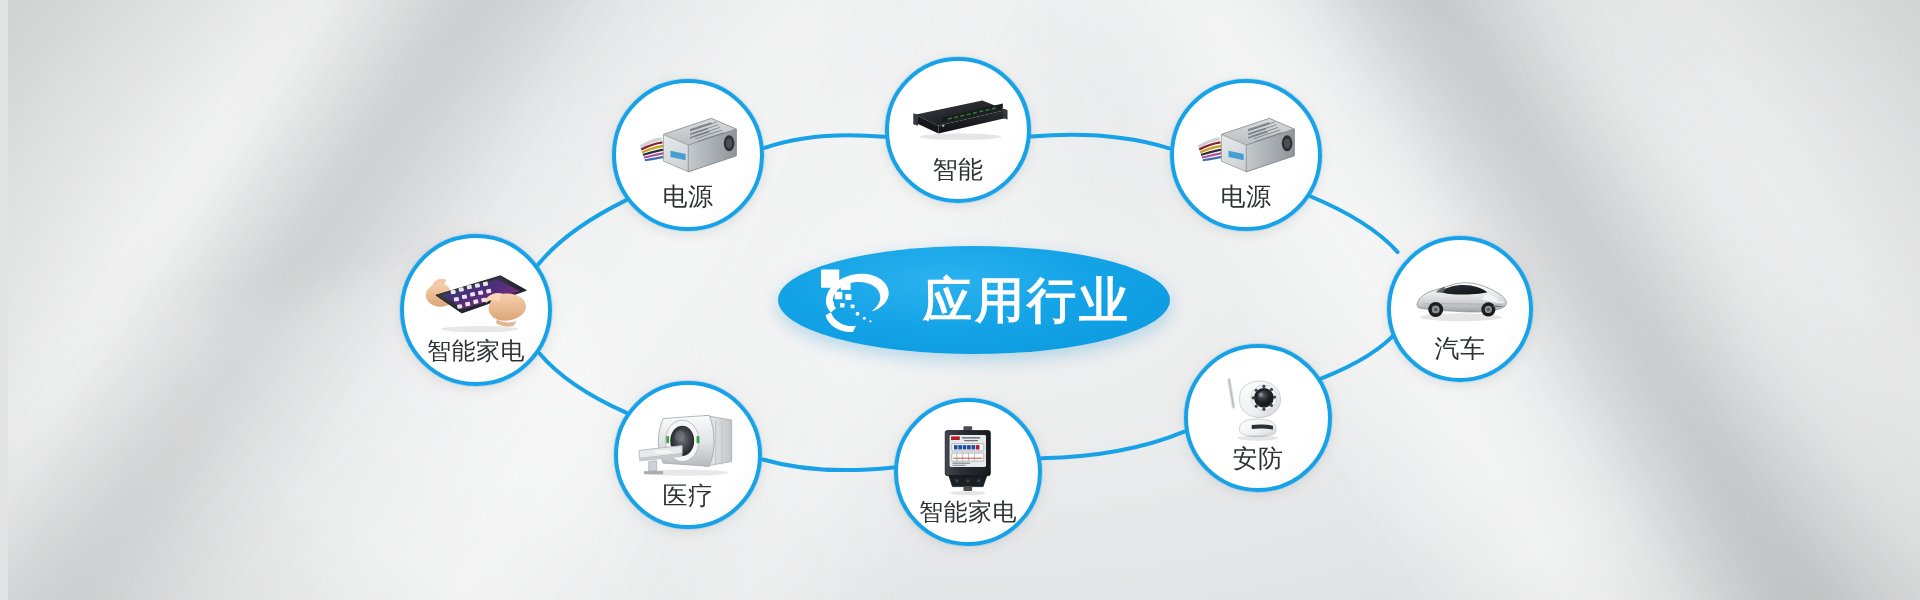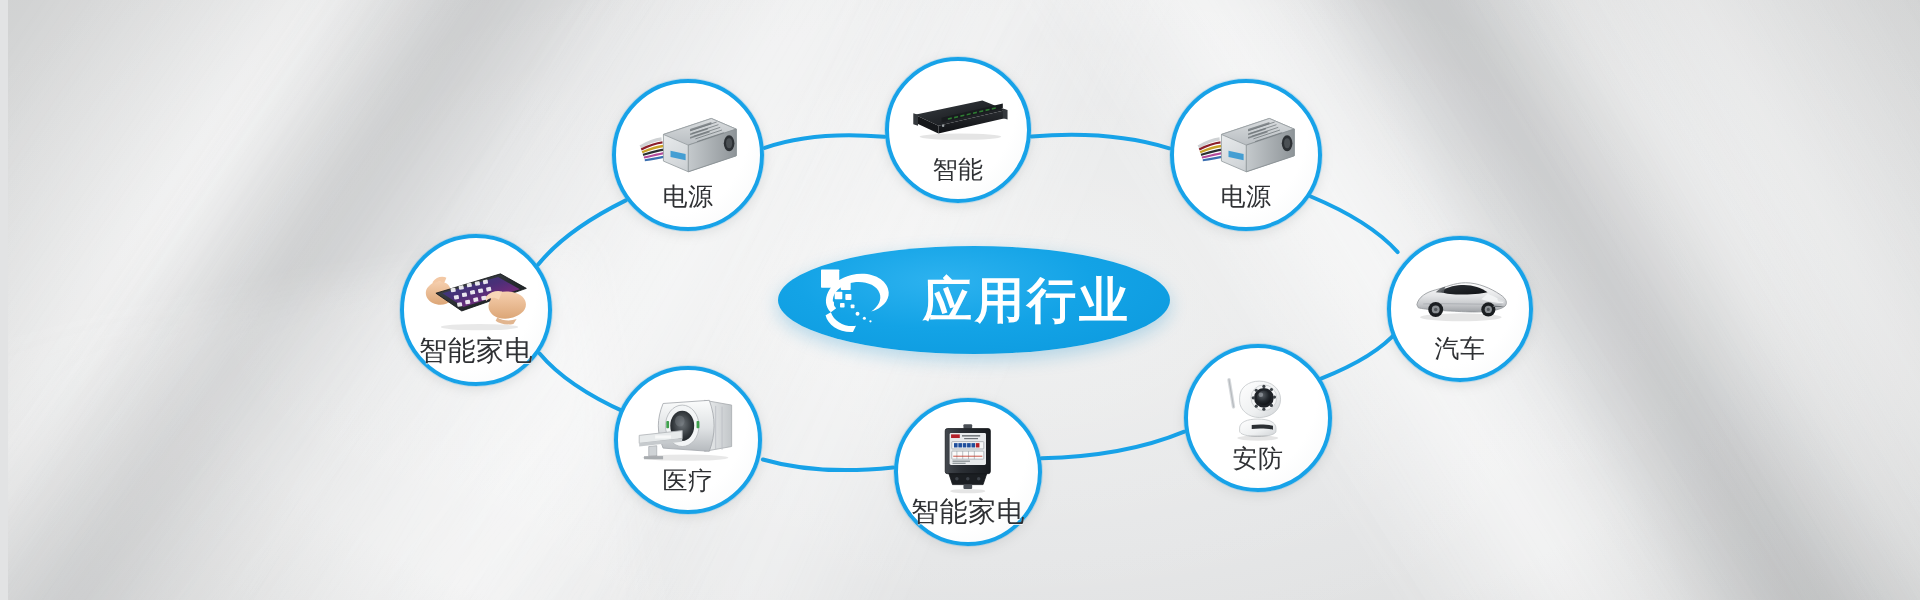--- a/index.html
+++ b/index.html
@@ -81,21 +81,21 @@
   .node .art svg { width:100%; height:100%; overflow:visible; }
   .node .cap {
     font-size:25px;
     line-height:1;
     color:#2f3134;
     letter-spacing:.5px;
     white-space:nowrap;
     margin-top:4px;
     text-shadow:0 1px 0 rgba(255,255,255,.8);
   }
-  .node.wide .cap { font-size:28px; }
+  .node.wide .cap { font-size:24px; }
 
   
   #center {
     position:absolute;
     border-radius:50%;
     background:radial-gradient(ellipse at 42% 32%, #2db2ef 0%, #13a3e6 46%, #0b98dd 100%);
     display:flex;
     align-items:center;
     justify-content:center;
     gap:28px;
@@ -422,21 +422,21 @@
       <g fill="#3c4148">
         <circle cx="24" cy="78" r="2.4"></circle>
               <circle cx="39" cy="78" r="2.4"></circle>
               <circle cx="54" cy="78" r="2.4"></circle>
       </g>
       <ellipse cx="39" cy="95" rx="24" ry="3" fill="#000" opacity=".10"></ellipse>
     </svg>
         </div>
         <div class="cap">智能家电</div>
       </div>
-      <div class="node" style="left: 606px; top: 366px; width: 148px; height: 148px;">
+      <div class="node" style="left: 606px; top: 381px; width: 148px; height: 148px;">
         <div class="art">
     <svg viewBox="0 0 130 84" xmlns="http://www.w3.org/2000/svg">
       <defs>
         <linearGradient id="mrG" x1="0" y1="0" x2="0" y2="1">
           <stop offset="0" stop-color="#fbfcfc"></stop>
                 <stop offset=".55" stop-color="#dfe2e4"></stop>
                 <stop offset="1" stop-color="#b6babe"></stop>
         </linearGradient>
         <linearGradient id="mrS" x1="0" y1="0" x2="1" y2="0">
           <stop offset="0" stop-color="#eceeef"></stop>

